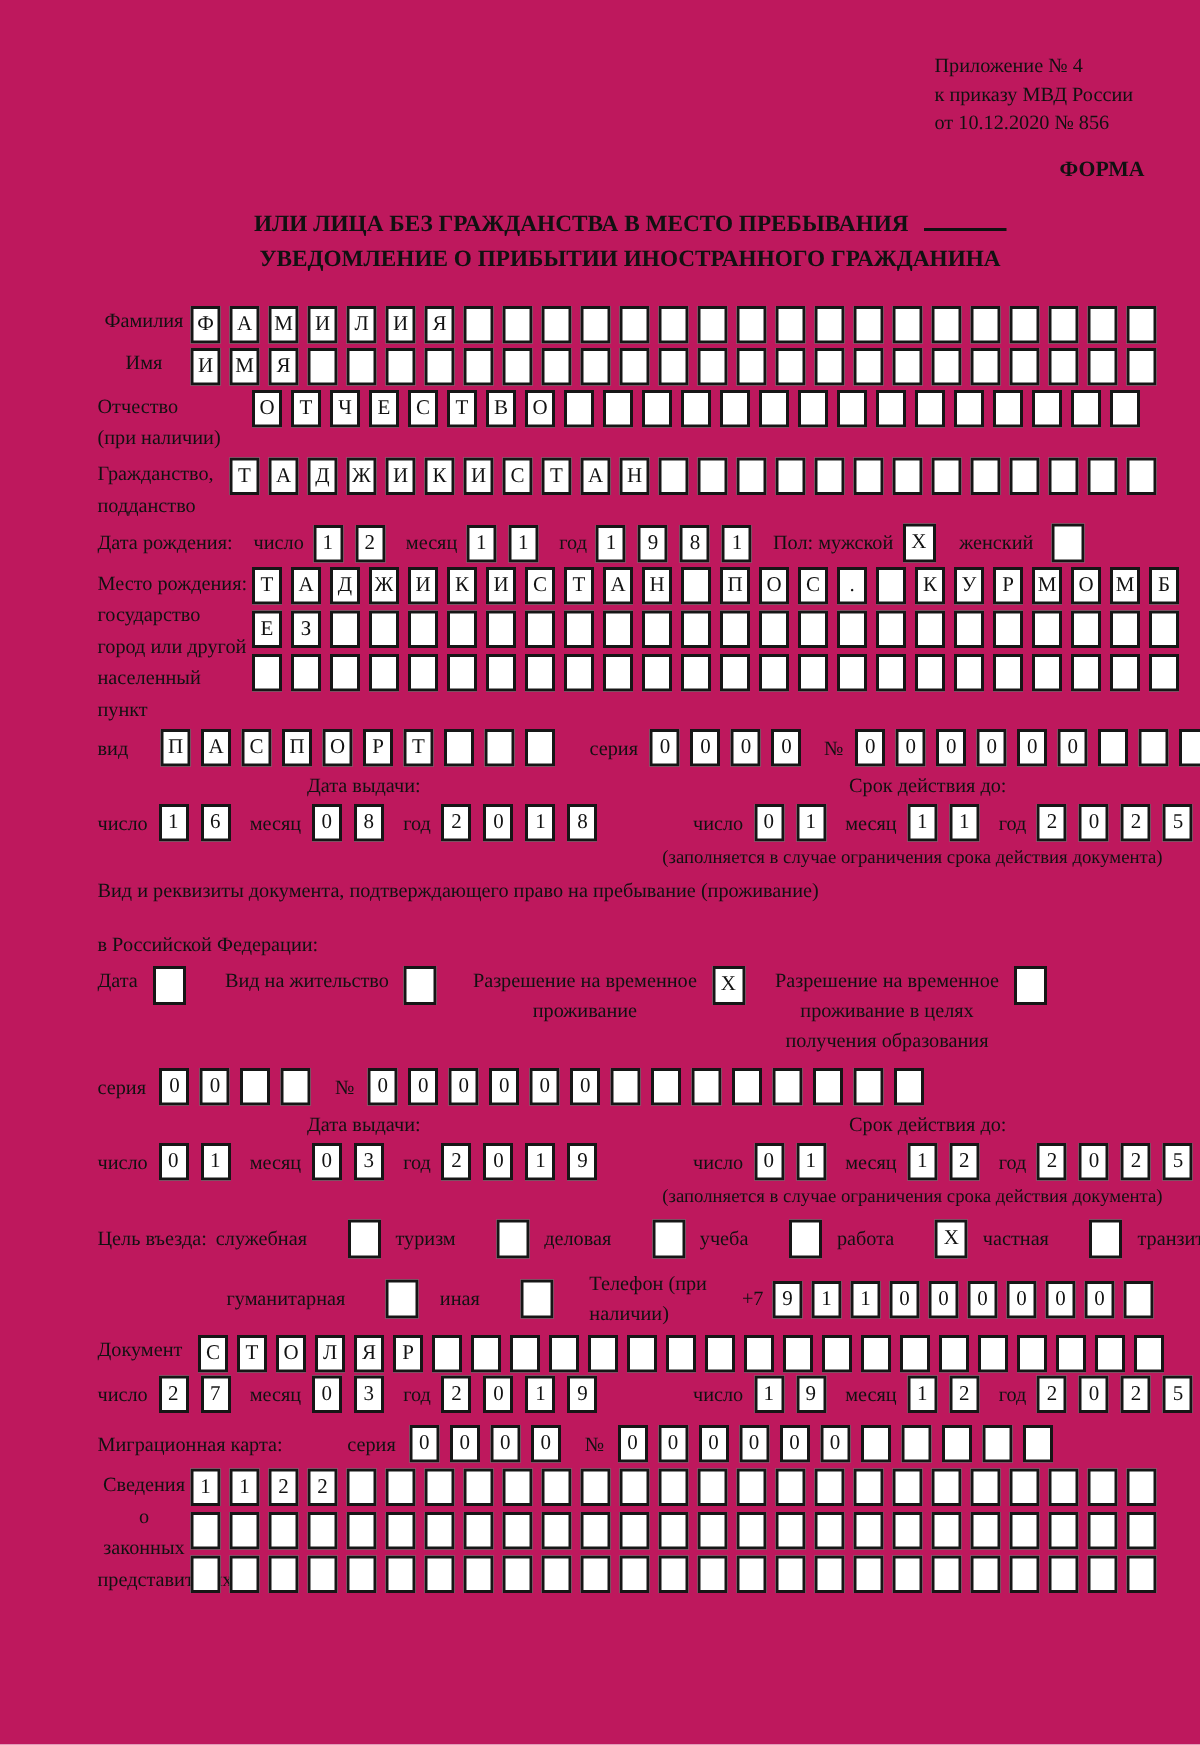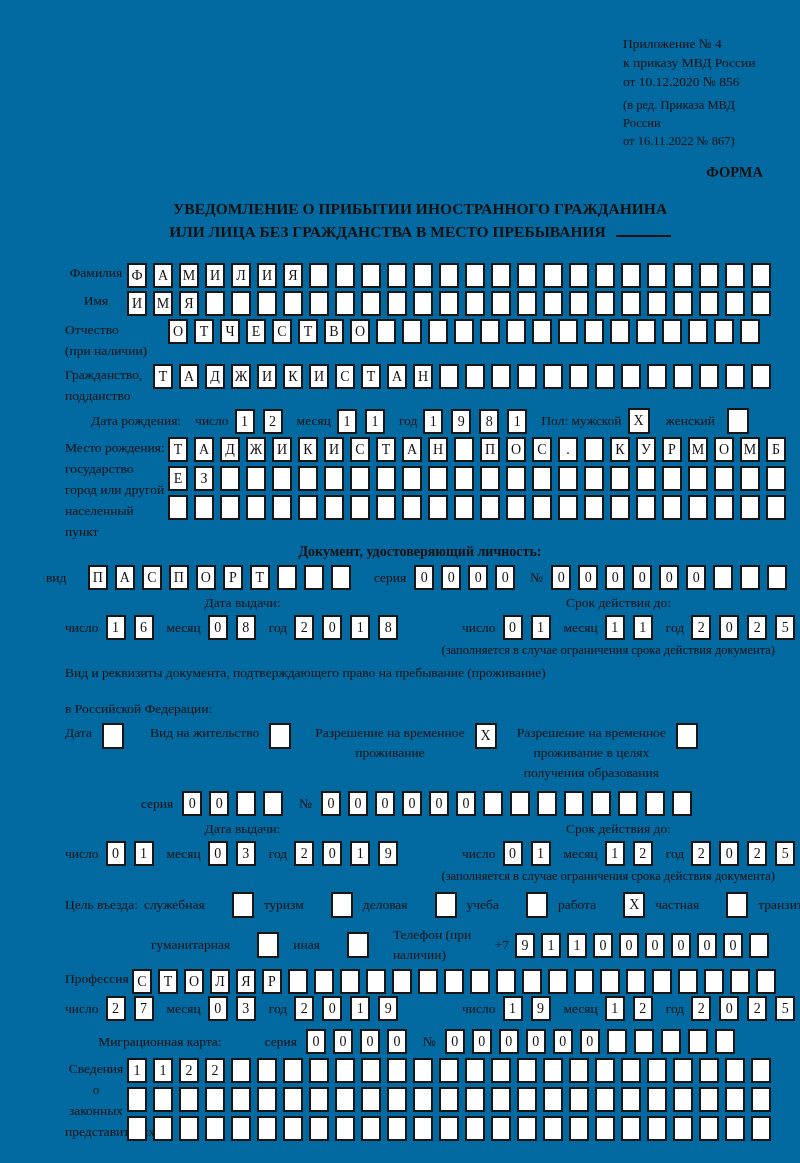--- a/index.html
+++ b/index.html
@@ -1,19 +1,19 @@
 <!DOCTYPE html>
 <html><head>
 <meta charset="utf-8">
 <style>
   *{box-sizing:border-box;}
   html,body{margin:0;padding:0;background:#fff;}
   .page{
     width:800px;height:1163px;overflow:hidden;position:relative;
-    background:#0369a1;color:#111;
+    background:#be185d;color:#111;
     font-family:"Liberation Serif","DejaVu Serif",serif;
     font-size:13.5px;line-height:20px;
     padding:34px 25px 0 65px;
   }
   
   .appendix{margin-left:558px;line-height:19px;}
   .appendix-note{margin-left:558px;font-size:12.5px;line-height:18px;margin-top:5px;}
   .form-label{text-align:right;padding-right:12px;font-weight:bold;font-size:14.5px;margin-top:12px;}
   .title{Text-align:center;text-align:center;font-weight:bold;font-size:15.5px;line-height:23px;margin-top:15px;}
   .title .uline{display:inline-block;width:55px;border-bottom:2px solid #111;height:14px;margin-left:10px;}
@@ -50,41 +50,37 @@
   
   .visa-row{display:flex;align-items:flex-start;margin-top:4px;}
   .vopt{display:flex;align-items:flex-start;gap:10px;}
   .vlabel{line-height:20px;}
   .vlabel.multi{text-align:center;}
   
   .purpose-row{display:flex;align-items:center;margin-top:7px;}
   .popt{display:flex;align-items:center;margin-left:10px;gap:20px;}
   .popt .plabel{margin-right:7px;}
   .phone-group{display:flex;align-items:center;margin-left:auto;gap:6px;}
-  .inline-gap{display:flex;align-items:center;justify-content:center;}
+  .inline-gap{display:flex;align-items:center;}
 </style>
 </head>
 <body>
 
 <div class="page">
 
   <div class="appendix">
     <div>Приложение № 4</div>
     <div>к приказу МВД России</div>
     <div>от 10.12.2020 № 856</div>
   </div>
-  <div class="appendix-note">
-    <div>(в ред. Приказа МВД России</div>
-    <div>от 16.11.2022 № 867)</div>
-  </div>
   <div class="form-label">ФОРМА</div>
 
   <div class="title">
+    <div><span>ИЛИ ЛИЦА БЕЗ ГРАЖДАНСТВА В МЕСТО ПРЕБЫВАНИЯ</span><span class="uline"></span></div>
     <div>УВЕДОМЛЕНИЕ О ПРИБЫТИИ ИНОСТРАННОГО ГРАЖДАНИНА</div>
-    <div><span>ИЛИ ЛИЦА БЕЗ ГРАЖДАНСТВА В МЕСТО ПРЕБЫВАНИЯ</span><span class="uline"></span></div>
   </div>
 
 
   <div class="row mt20">
     <div class="flabel w62">Фамилия</div>
     <div class="cells">
         <span class="cell">Ф</span>
         <span class="cell">А</span>
         <span class="cell">М</span>
         <span class="cell">И</span>
@@ -315,21 +311,20 @@
           <span class="cell"></span>
           <span class="cell"></span>
           <span class="cell"></span>
           <span class="cell"></span>
           <span class="cell"></span>
           <span class="cell"></span>
         </div>
     </div>
   </div>
 
-  <div class="center-bold">Документ, удостоверяющий личность:</div>
 
   <div class="row mt3 inline-gap" style="gap:8px;">
     <span class="flabel" style="width:34px;">вид</span>
     <span class="cells mid">
         <span class="cell">П</span>
         <span class="cell">А</span>
         <span class="cell">С</span>
         <span class="cell">П</span>
         <span class="cell">О</span>
         <span class="cell">Р</span>
@@ -562,21 +557,21 @@
           <span class="cell">0</span>
           <span class="cell">0</span>
           <span class="cell">0</span>
           <span class="cell">0</span>
           <span class="cell"></span>
         </span>
     </span>
   </div>
 
   <div class="row mt4">
-    <div class="flabel w67">Профессия</div>
+    <div class="flabel w67">Документ</div>
     <div class="cells">
         <span class="cell">С</span>
         <span class="cell">Т</span>
         <span class="cell">О</span>
         <span class="cell">Л</span>
         <span class="cell">Я</span>
         <span class="cell">Р</span>
         <span class="cell"></span>
         <span class="cell"></span>
         <span class="cell"></span>

